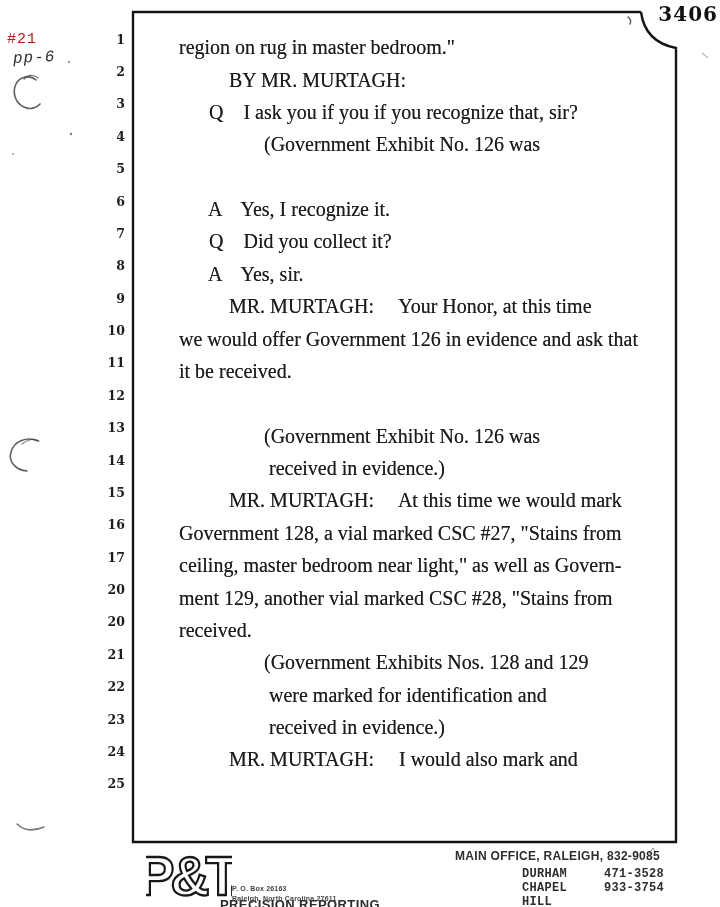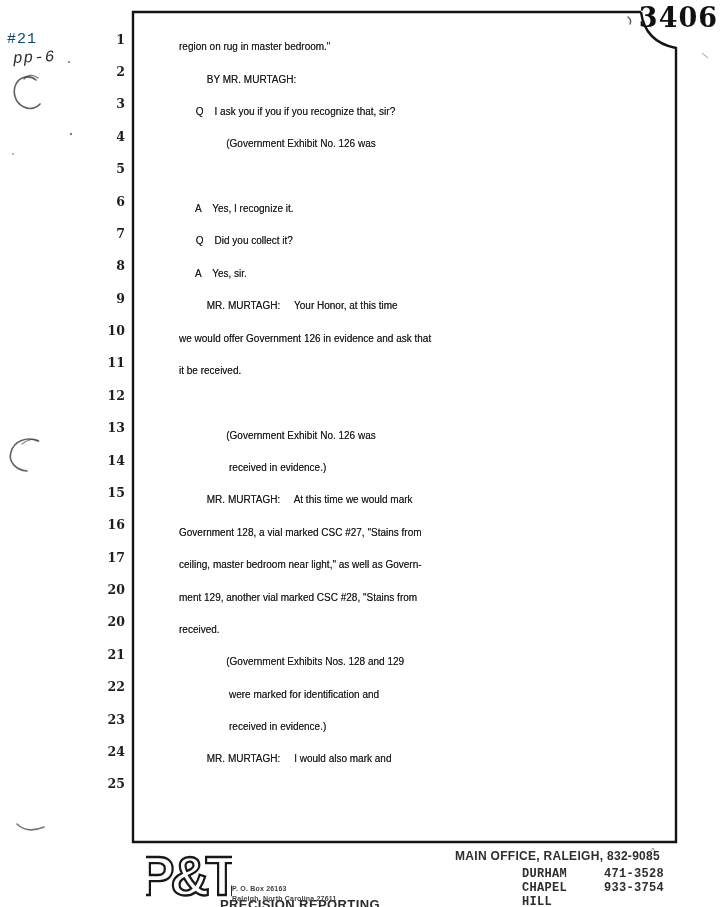--- a/index.html
+++ b/index.html
@@ -4,38 +4,38 @@
 <style>
   html,body{margin:0;padding:0;background:#e8e8e8;}
   .page{
     position:relative;width:720px;height:907px;background:#ffffff;overflow:hidden;
     font-family:"Liberation Mono","DejaVu Sans Mono",monospace;color:#1a1a1a;
   }
   .svg-overlay{position:absolute;left:0;top:0;width:720px;height:907px;pointer-events:none;}
   .page-num{
     position:absolute;top:2px;right:2px;
     font-family:"DejaVu Serif","Liberation Serif",serif;font-weight:700;
-    font-size:27px;letter-spacing:1px;color:#111;
+    font-size:20px;letter-spacing:1px;color:#111;
   }
   .note-tag{
-    position:absolute;left:7px;top:31px;font-size:15px;letter-spacing:1px;color:#0c4a6e;
+    position:absolute;left:7px;top:31px;font-size:15px;letter-spacing:1px;color:#b91c1c;
   }
   .note-pages{
     position:absolute;left:13px;top:49px;font-size:16px;font-style:italic;
     color:#2d2d2d;transform:rotate(-3deg);letter-spacing:1px;
   }
   .transcript{position:absolute;left:0;top:23px;width:720px;}
   .t-row{display:flex;align-items:center;height:32.38px;}
   .t-num{
     width:125px;text-align:right;flex:none;
     font-family:"DejaVu Serif","Liberation Serif",serif;font-size:12.5px;font-weight:700;color:#1d1d1d;
   }
   .t-text{
-    margin:16px 0 0 54px;font-family:Liberation Sans, sans-serif;
-    font-size:10px;line-height:1;white-space:pre;color:#1c1c1c;
+    margin:16px 0 0 54px;font-family:Liberation Serif, serif;
+    font-size:20px;line-height:1;white-space:pre;color:#1c1c1c;
     text-shadow:0 0 0.5px rgba(10,10,10,0.65);
   }
   .footer{position:absolute;left:0;top:843px;width:720px;height:64px;}
   .logo-box{position:absolute;left:146px;top:3px;width:86px;height:60px;}
   .company{
     position:absolute;left:220px;top:13px;
     font-family:"Liberation Sans","DejaVu Sans",sans-serif;font-size:13px;font-weight:700;
     line-height:14px;letter-spacing:0.4px;color:#2b2b2b;margin-top:42px;
   }
   .address{

